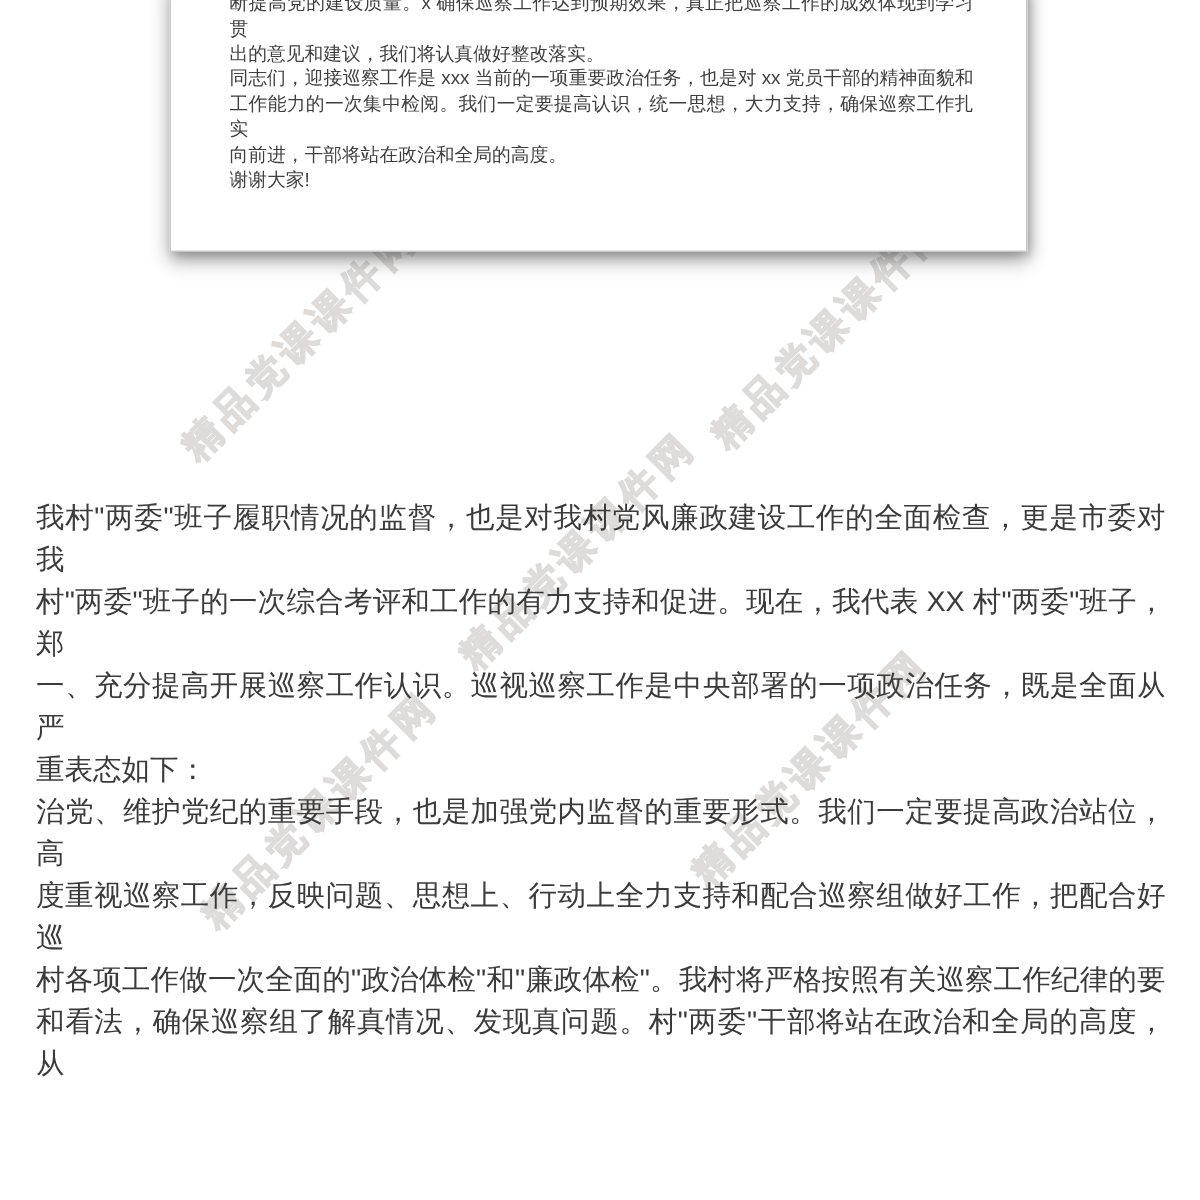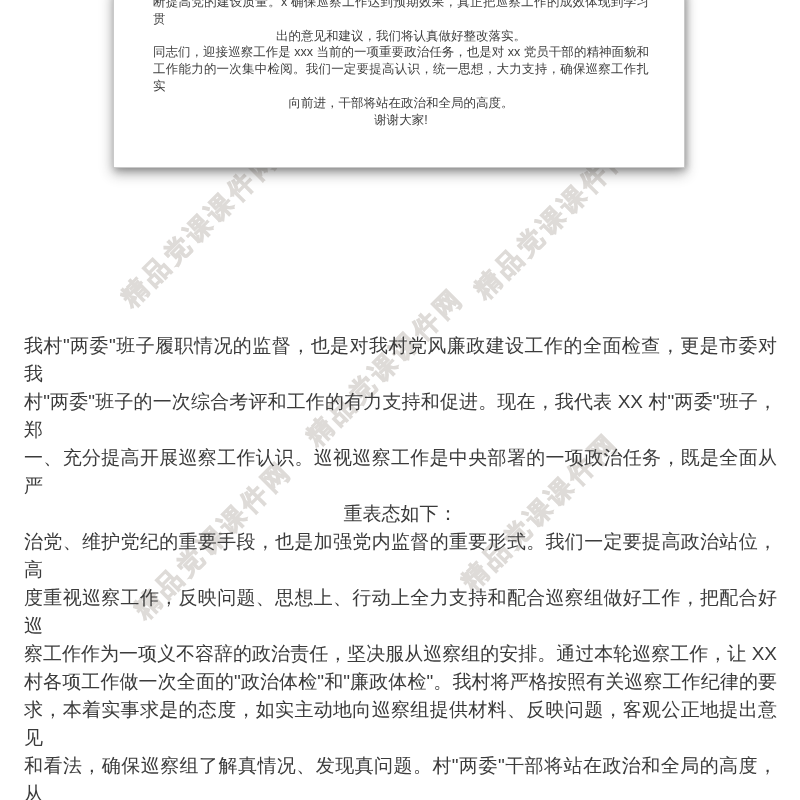--- a/index.html
+++ b/index.html
@@ -59,21 +59,21 @@
     left: 24px; top: 332px;
     width: 753px;
     height: 468px;
     z-index: 1;
     font-size: 19px;
     line-height: 28px;
     color: #3b3b3b;
     overflow: hidden;
   }
 
-  .tline { text-align: center; white-space: nowrap; overflow: hidden; }
+  .tline { text-align: left; white-space: nowrap; overflow: hidden; }
   .tline.just {
     white-space: normal;
     text-align: justify;
     text-align-last: justify;
   }
 </style>
 </head>
 <body>
 
 <div class="wm-layer">
@@ -95,17 +95,15 @@
     </div>
 </div>
 
 <div class="body-text">
     <div class="tline just">我村"两委"班子履职情况的监督，也是对我村党风廉政建设工作的全面检查，更是市委对我</div>
     <div class="tline just">村"两委"班子的一次综合考评和工作的有力支持和促进。现在，我代表 XX 村"两委"班子，郑</div>
     <div class="tline just">一、充分提高开展巡察工作认识。巡视巡察工作是中央部署的一项政治任务，既是全面从严</div>
     <div class="tline">重表态如下：</div>
     <div class="tline just">治党、维护党纪的重要手段，也是加强党内监督的重要形式。我们一定要提高政治站位，高</div>
     <div class="tline just">度重视巡察工作，反映问题、思想上、行动上全力支持和配合巡察组做好工作，把配合好巡</div>
-    <div class="tline just">察工作作为一项义不容辞的政治责任，坚决服从巡察组的安排。通过本轮巡察工作，让 XX</div>
     <div class="tline just">村各项工作做一次全面的"政治体检"和"廉政体检"。我村将严格按照有关巡察工作纪律的要</div>
-    <div class="tline just">求，本着实事求是的态度，如实主动地向巡察组提供材料、反映问题，客观公正地提出意见</div>
     <div class="tline just">和看法，确保巡察组了解真情况、发现真问题。村"两委"干部将站在政治和全局的高度，从</div>
   </div>
 
 </body></html>

